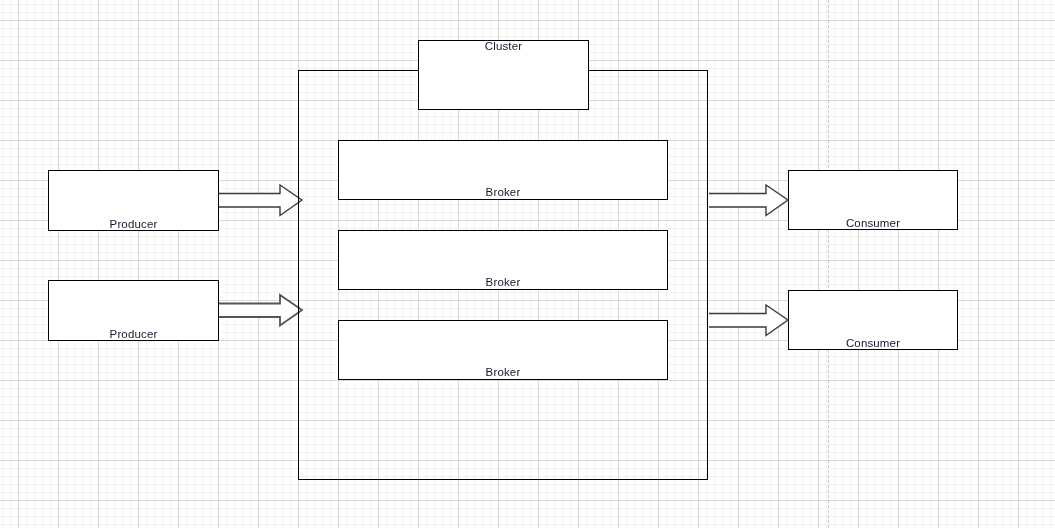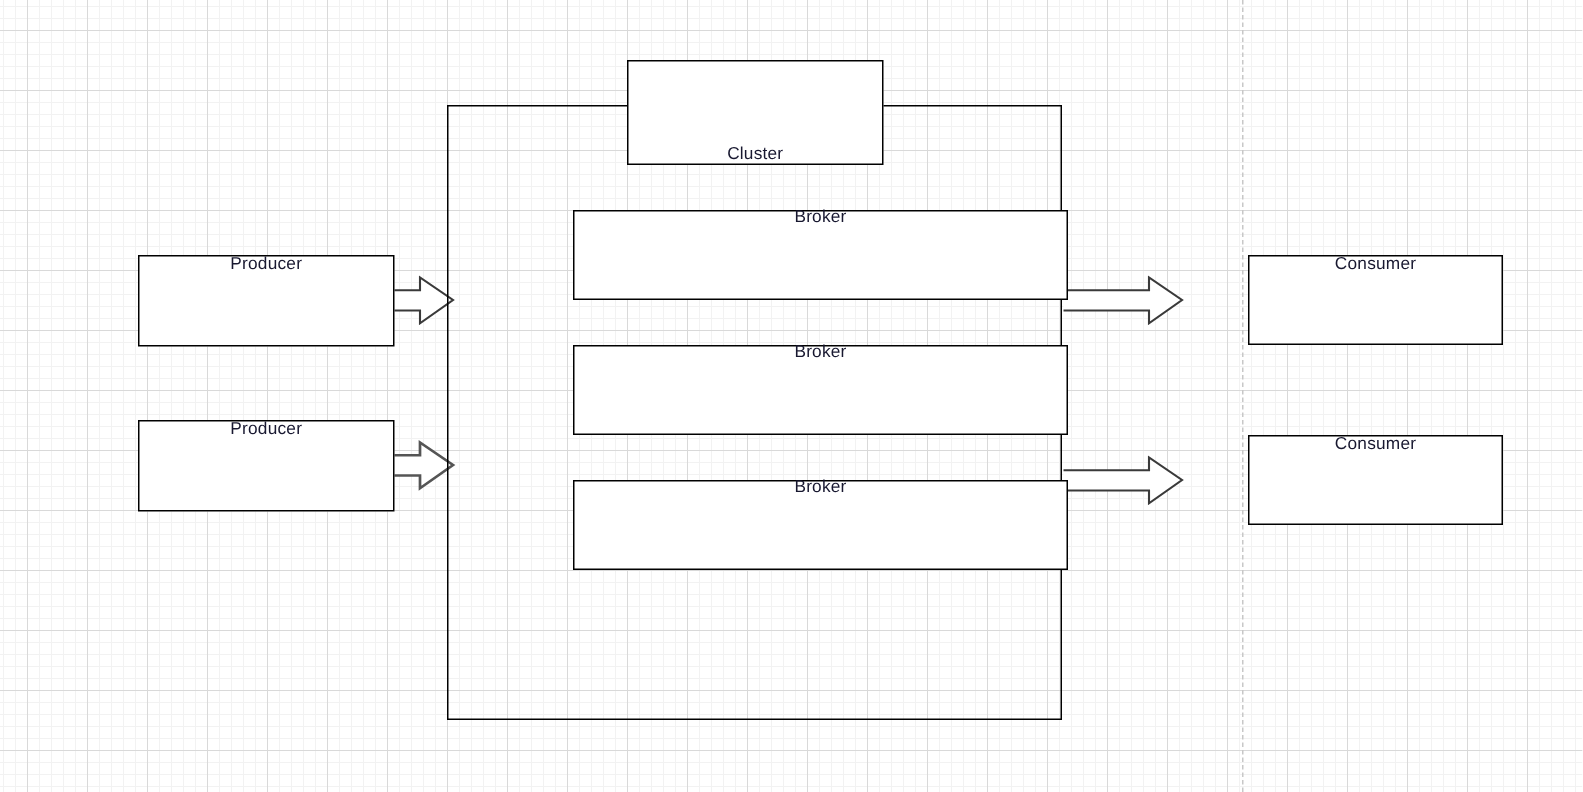--- a/index.html
+++ b/index.html
@@ -32,23 +32,22 @@
     top: 0;
     width: 1055px;
     height: 528px;
   }
   .node-box {
     position: absolute;
     box-sizing: border-box;
     background: #ffffff;
     border: 1.4px solid #000000;
     display: flex;
-    align-items: flex-start;
+    align-items: flex-end;
     justify-content: center;
-    margin-left: 44px;
   }
   .node-label {
     font-family: "Liberation Sans", sans-serif;
     font-size: 11.5px;
     color: #181830;
     letter-spacing: 0.15px;
     line-height: 1;
     white-space: nowrap;
   }
   .cluster-container {
@@ -56,21 +55,21 @@
     box-sizing: border-box;
     background: transparent;
     border: 1.6px solid #000000;
   }
   .cluster-title-box {
     position: absolute;
     box-sizing: border-box;
     background: #ffffff;
     border: 1.4px solid #000000;
     display: flex;
-    align-items: flex-end;
+    align-items: flex-start;
     justify-content: center;
   }
   .broker-box .node-label {
     position: relative;
     top: -1px;
   }
   .page-break-line {
     position: absolute;
     top: 0;
     width: 0;

